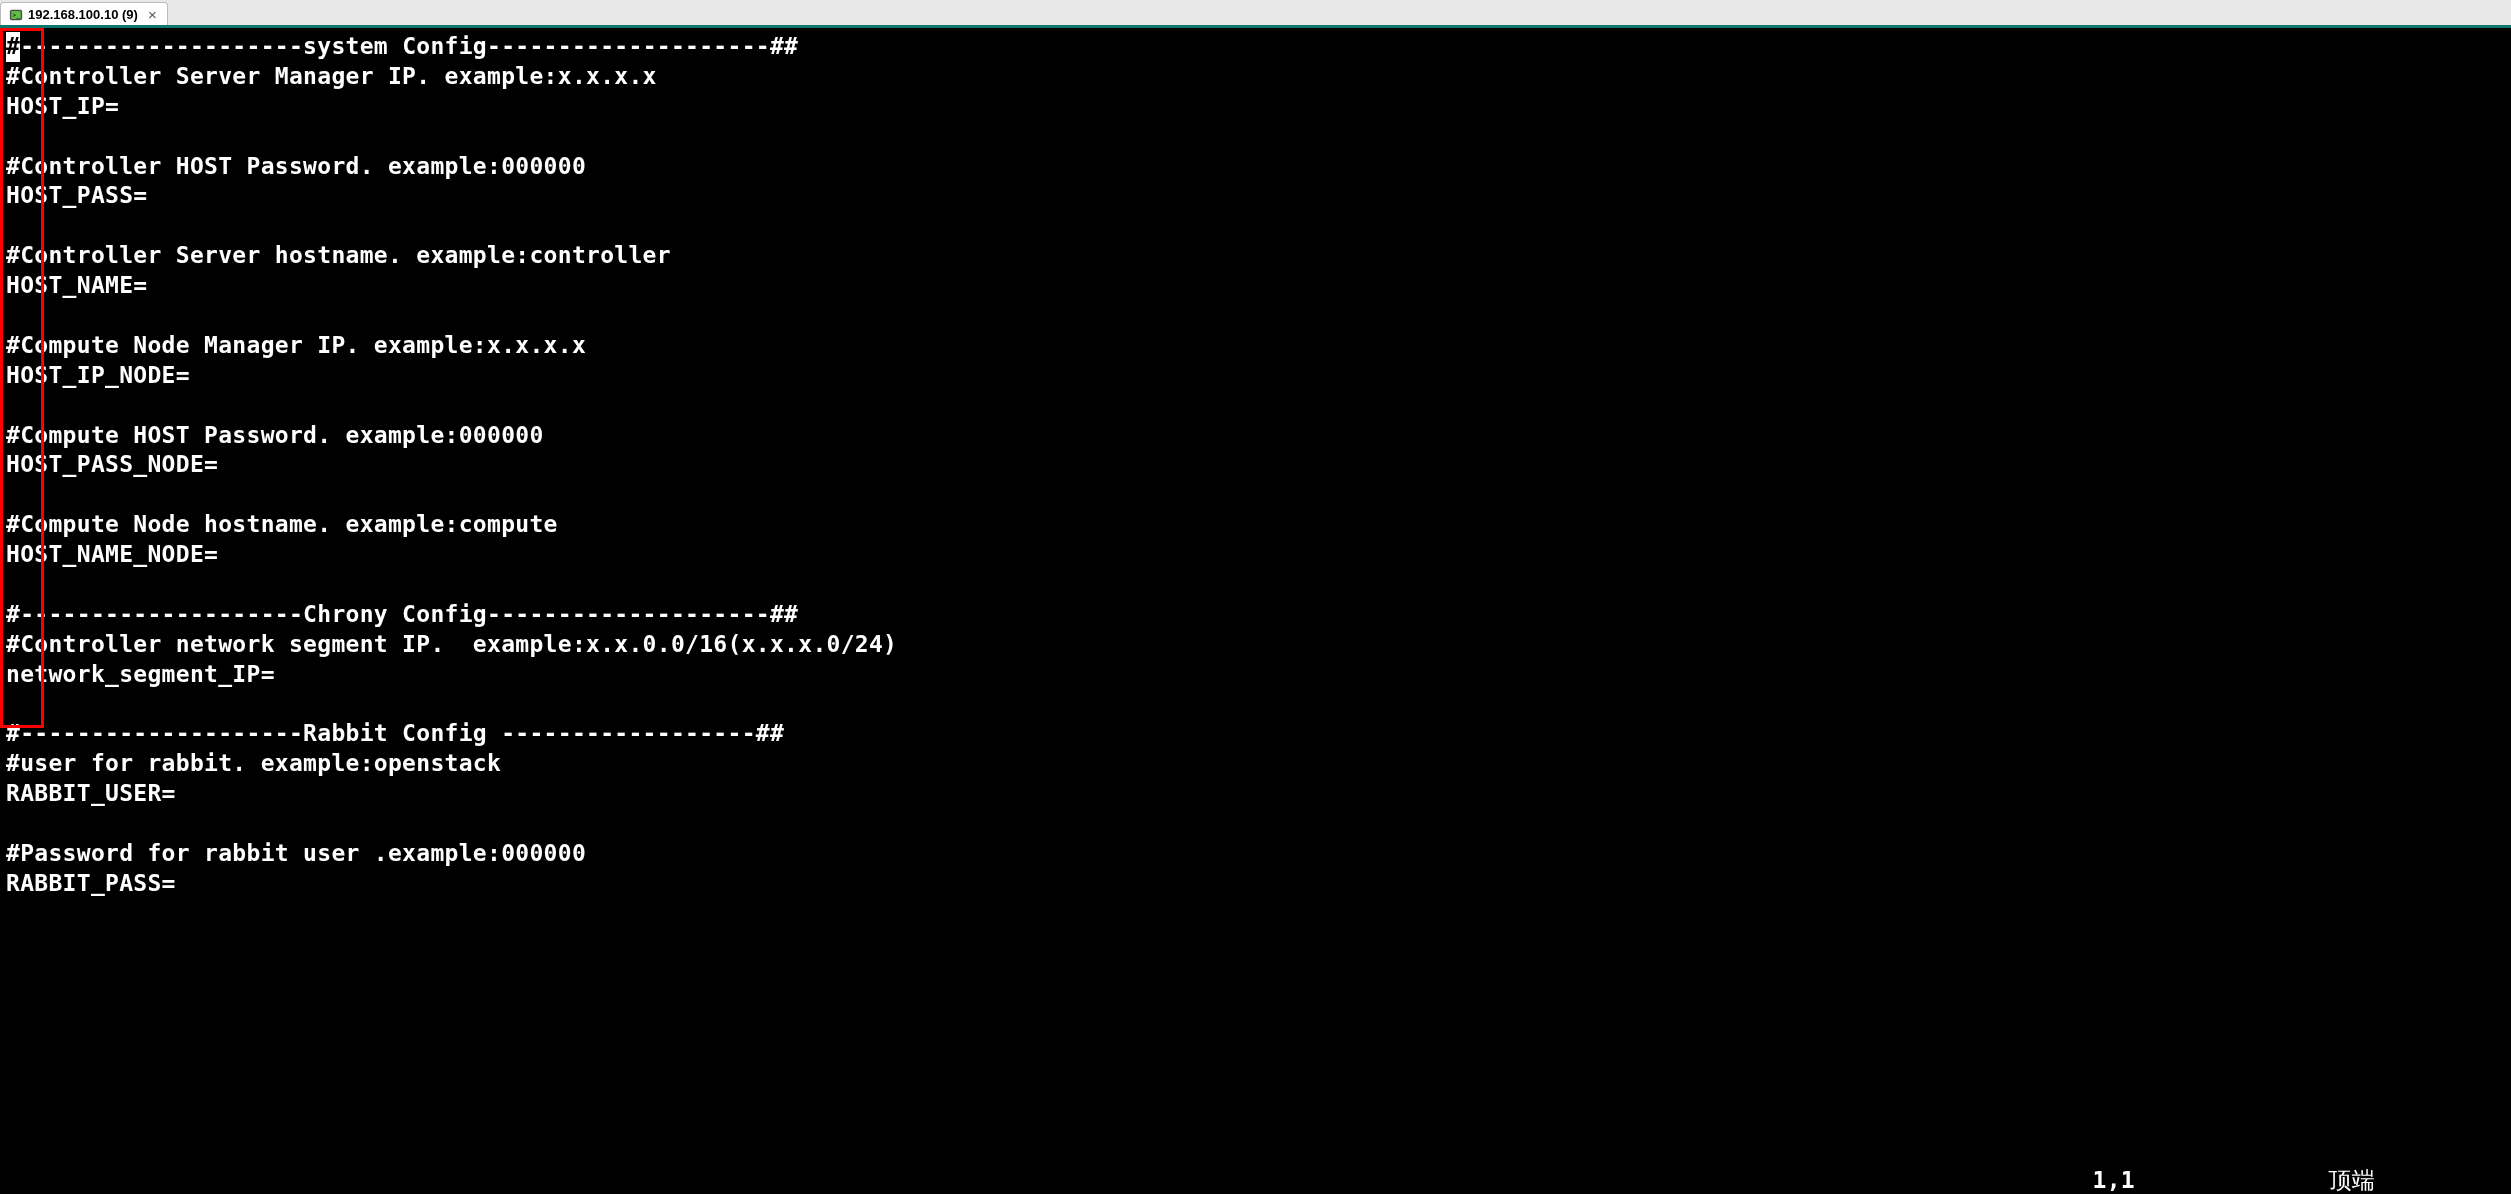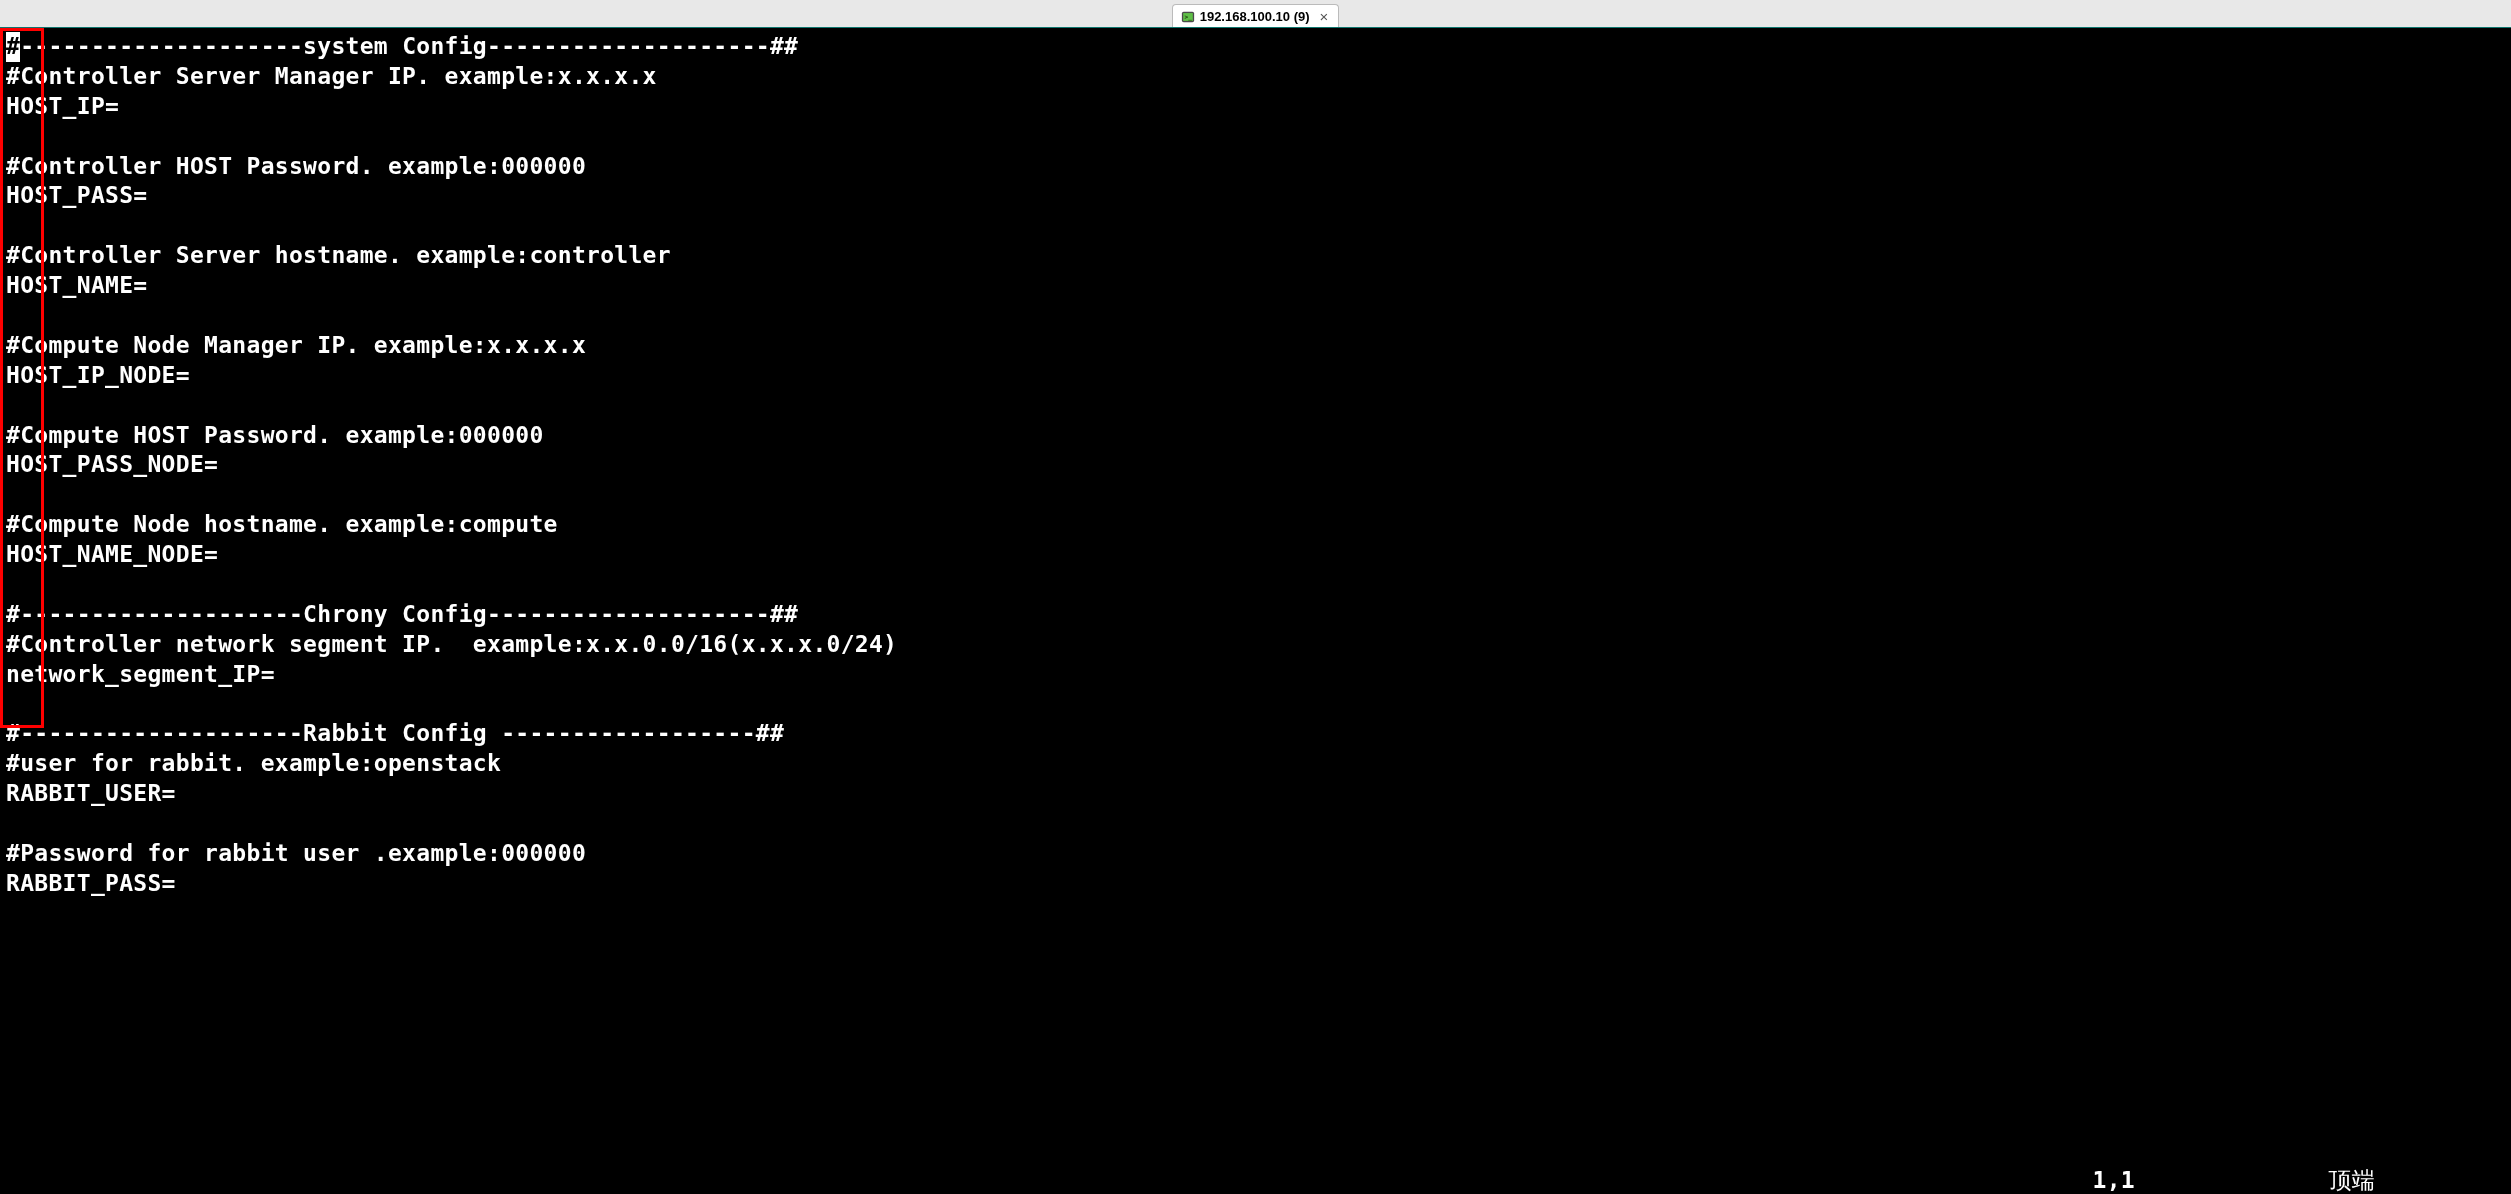--- a/index.html
+++ b/index.html
@@ -9,25 +9,24 @@
     }
     body {
       font-family: "DejaVu Sans Mono", "Menlo", "Consolas", monospace;
       background: #f0f0f0;
       width: 2511px;
       height: 1194px;
       overflow: hidden;
     }
     .tab-bar {
       background: #e8e8e8;
-      border-bottom: 1px solid #0f766e;
+      border-bottom: 3px solid #0f766e;
       height: 28px;
       display: flex;
       align-items: flex-end;
-      justify-content: center;
     }
     .tab {
       display: inline-flex;
       align-items: center;
       background: #ffffff;
       border: 1px solid #bbb;
       border-bottom: none;
       border-radius: 4px 4px 0 0;
       padding: 3px 10px 2px 8px;
       font-family: Arial, sans-serif;

